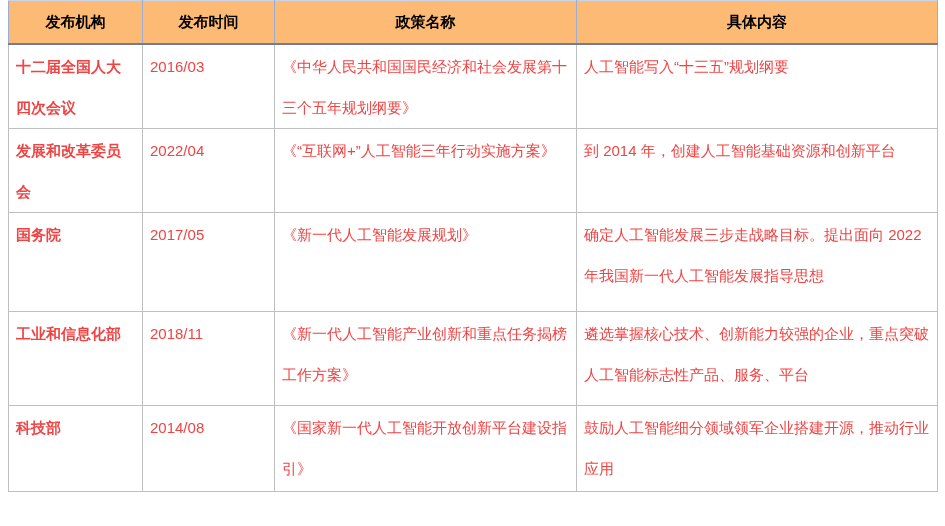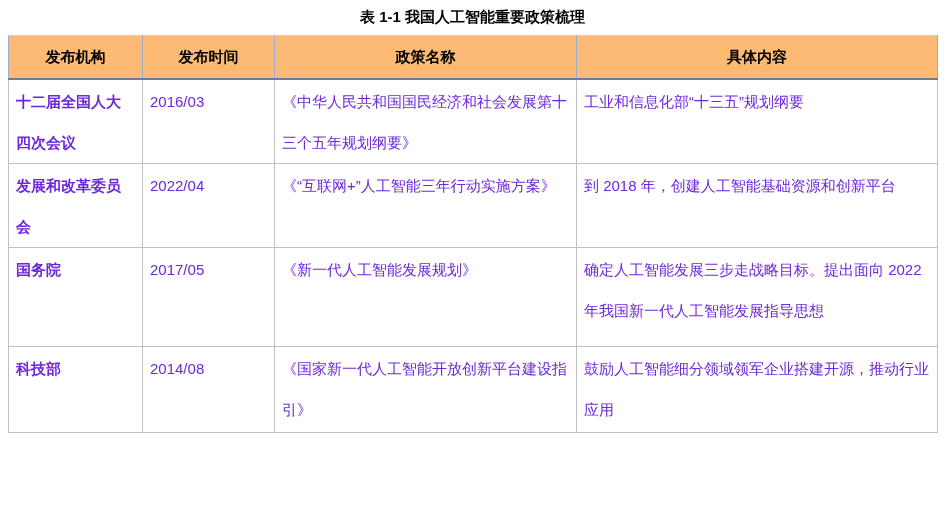--- a/index.html
+++ b/index.html
@@ -50,36 +50,35 @@
     height: 42px;
     padding: 0 20px;
   }
   table.policy-table td {
     border: 1px solid #BFBFBF;
     vertical-align: top;
     text-align: left;
     font-size: 15px;
     line-height: 41px;
     padding: 1px 8px 0 7px;
-    color: #6d28d9;
+    color: #ef4444;
     word-break: break-all;
   }
   td.cell-org { font-weight: bold; }
   tr.r1 { height: 84px; }
   tr.r2 { height: 80px; }
   tr.r3 { height: 99px; }
   tr.r4 { height: 94px; }
   tr.r5 { height: 86px; padding-left: 33px; }
 </style>
 </head>
 <body>
 
 <div class="page">
 
-  <div class="doc-title">表 1-1 我国人工智能重要政策梳理</div>
 
   <table class="policy-table">
     <colgroup>
       <col class="c-org">
         <col class="c-date">
         <col class="c-policy">
         <col class="c-detail">
     </colgroup>
     <thead>
       <tr>
@@ -87,33 +86,39 @@
         <th>发布时间</th>
         <th>政策名称</th>
         <th>具体内容</th>
       </tr>
     </thead>
     <tbody>
       <tr class="r1">
         <td class="cell-org">十二届全国人大四次会议</td>
         <td class="cell-date">2016/03</td>
         <td class="cell-policy">《中华人民共和国国民经济和社会发展第十三个五年规划纲要》</td>
-        <td class="cell-detail">工业和信息化部“十三五”规划纲要</td>
+        <td class="cell-detail">人工智能写入“十三五”规划纲要</td>
       </tr>
       <tr class="r2">
         <td class="cell-org">发展和改革委员会</td>
         <td class="cell-date">2022/04</td>
         <td class="cell-policy">《“互联网+”人工智能三年行动实施方案》</td>
-        <td class="cell-detail">到 2018 年，创建人工智能基础资源和创新平台</td>
+        <td class="cell-detail">到 2014 年，创建人工智能基础资源和创新平台</td>
       </tr>
       <tr class="r3">
         <td class="cell-org">国务院</td>
         <td class="cell-date">2017/05</td>
         <td class="cell-policy">《新一代人工智能发展规划》</td>
         <td class="cell-detail">确定人工智能发展三步走战略目标。提出面向 2022 年我国新一代人工智能发展指导思想</td>
+      </tr>
+      <tr class="r4">
+        <td class="cell-org">工业和信息化部</td>
+        <td class="cell-date">2018/11</td>
+        <td class="cell-policy">《新一代人工智能产业创新和重点任务揭榜工作方案》</td>
+        <td class="cell-detail">遴选掌握核心技术、创新能力较强的企业，重点突破人工智能标志性产品、服务、平台</td>
       </tr>
       <tr class="r5">
         <td class="cell-org">科技部</td>
         <td class="cell-date">2014/08</td>
         <td class="cell-policy">《国家新一代人工智能开放创新平台建设指引》</td>
         <td class="cell-detail">鼓励人工智能细分领域领军企业搭建开源，推动行业应用</td>
       </tr>
     </tbody>
   </table>
 

